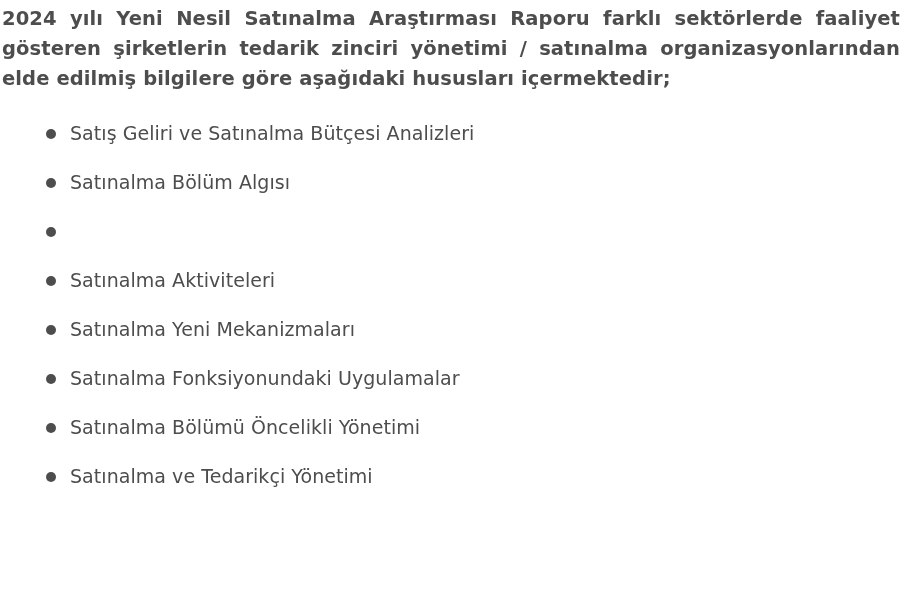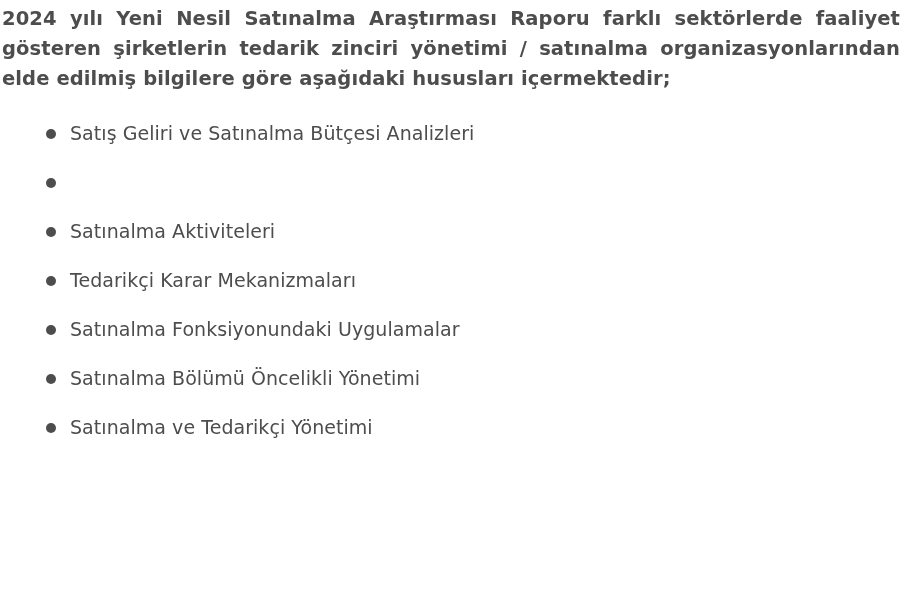--- a/index.html
+++ b/index.html
@@ -67,28 +67,32 @@
 
   <p class="intro">2024 yılı Yeni Nesil Satınalma Araştırması Raporu farklı sektörlerde faaliyet gösteren şirketlerin tedarik zinciri yönetimi / satınalma organizasyonlarından elde edilmiş bilgilere göre aşağıdaki hususları içermektedir;</p>
 
   <ul class="bullet-list">
     <li class="bullet-item">
       <span class="bullet-dot"></span>
       <span class="bullet-label">Satış Geliri ve Satınalma Bütçesi Analizleri</span>
     </li>
     <li class="bullet-item">
       <span class="bullet-dot"></span>
+      <span class="bullet-label">Satınalma Bölüm Algısı</span>
+    </li>
+    <li class="bullet-item">
+      <span class="bullet-dot"></span>
     </li>
     <li class="bullet-item">
       <span class="bullet-dot"></span>
       <span class="bullet-label">Satınalma Aktiviteleri</span>
     </li>
     <li class="bullet-item">
       <span class="bullet-dot"></span>
-      <span class="bullet-label">Tedarikçi Karar Mekanizmaları</span>
+      <span class="bullet-label">Satınalma Yeni Mekanizmaları</span>
     </li>
     <li class="bullet-item">
       <span class="bullet-dot"></span>
       <span class="bullet-label">Satınalma Fonksiyonundaki Uygulamalar</span>
     </li>
     <li class="bullet-item">
       <span class="bullet-dot"></span>
       <span class="bullet-label">Satınalma Bölümü Öncelikli Yönetimi</span>
     </li>
     <li class="bullet-item">

